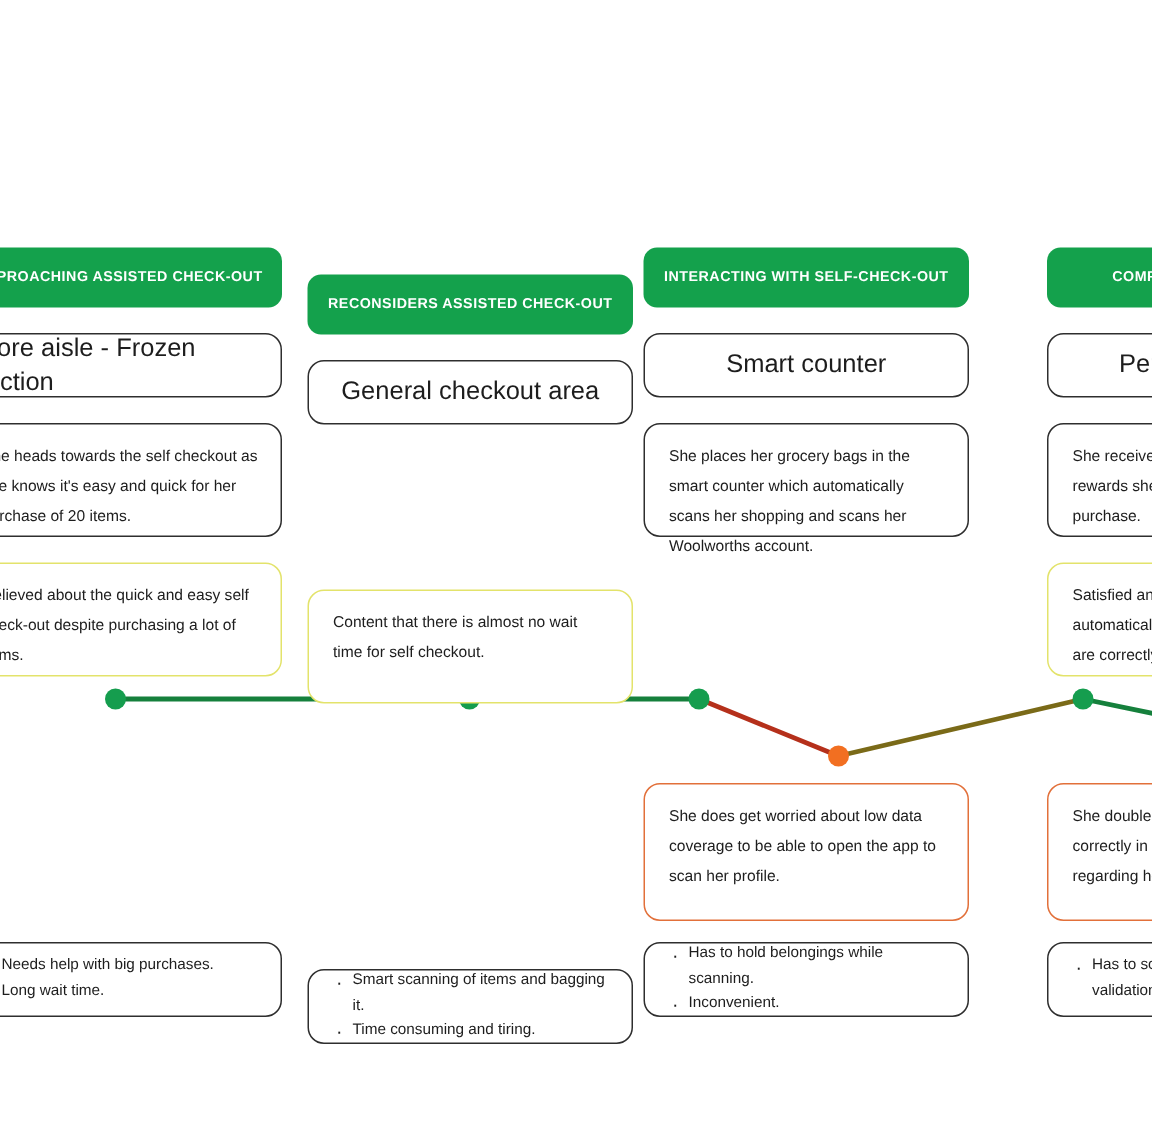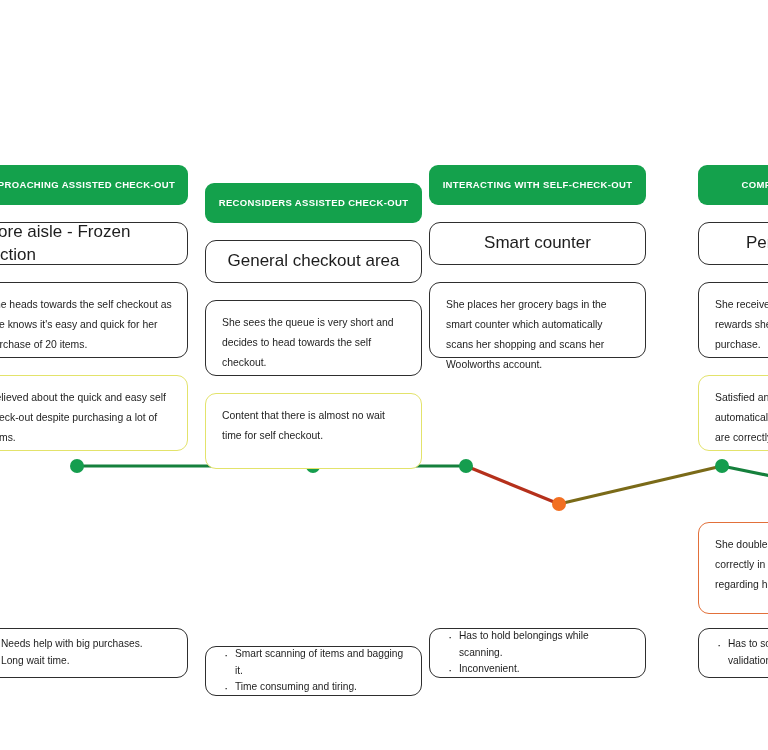--- a/index.html
+++ b/index.html
@@ -194,23 +194,20 @@
     </div>
   </div>
 
   <div class="col col-1">
     <div class="stage-pill">
       <span class="stage-pill-label">RECONSIDERS ASSISTED CHECK-OUT</span>
     </div>
     <div class="card loc-card">
       <span class="loc-text">General checkout area</span>
     </div>
-    <div class="card action-card">
-      <span class="body-text">She sees the queue is very short and decides to head towards the self checkout.</span>
-    </div>
     <div class="card yellow emotion-card">
       <span class="body-text">Content that there is almost no wait time for self checkout.</span>
     </div>
     <div class="card pain-card">
       <ul class="pain-list">
         <li>Smart scanning of items and bagging it.</li>
         <li>Time consuming and tiring.</li>
       </ul>
     </div>
   </div>
@@ -218,20 +215,23 @@
   <div class="col col-2">
     <div class="stage-pill">
       <span class="stage-pill-label">INTERACTING WITH SELF-CHECK-OUT</span>
     </div>
     <div class="card action-card">
       <span class="body-text">She places her grocery bags in the smart counter which automatically scans her shopping and scans her Woolworths account.</span>
     </div>
     <div class="card loc-card">
       <span class="loc-text">Smart counter</span>
     </div>
+    <div class="card orange concern-card">
+      <span class="body-text">She does get worried about low data coverage to be able to open the app to scan her profile.</span>
+    </div>
     <div class="card pain-card">
       <ul class="pain-list">
         <li>Has to hold belongings while scanning.</li>
         <li>Inconvenient.</li>
       </ul>
     </div>
   </div>
 
   <div class="col col-3">
     <div class="stage-pill">

